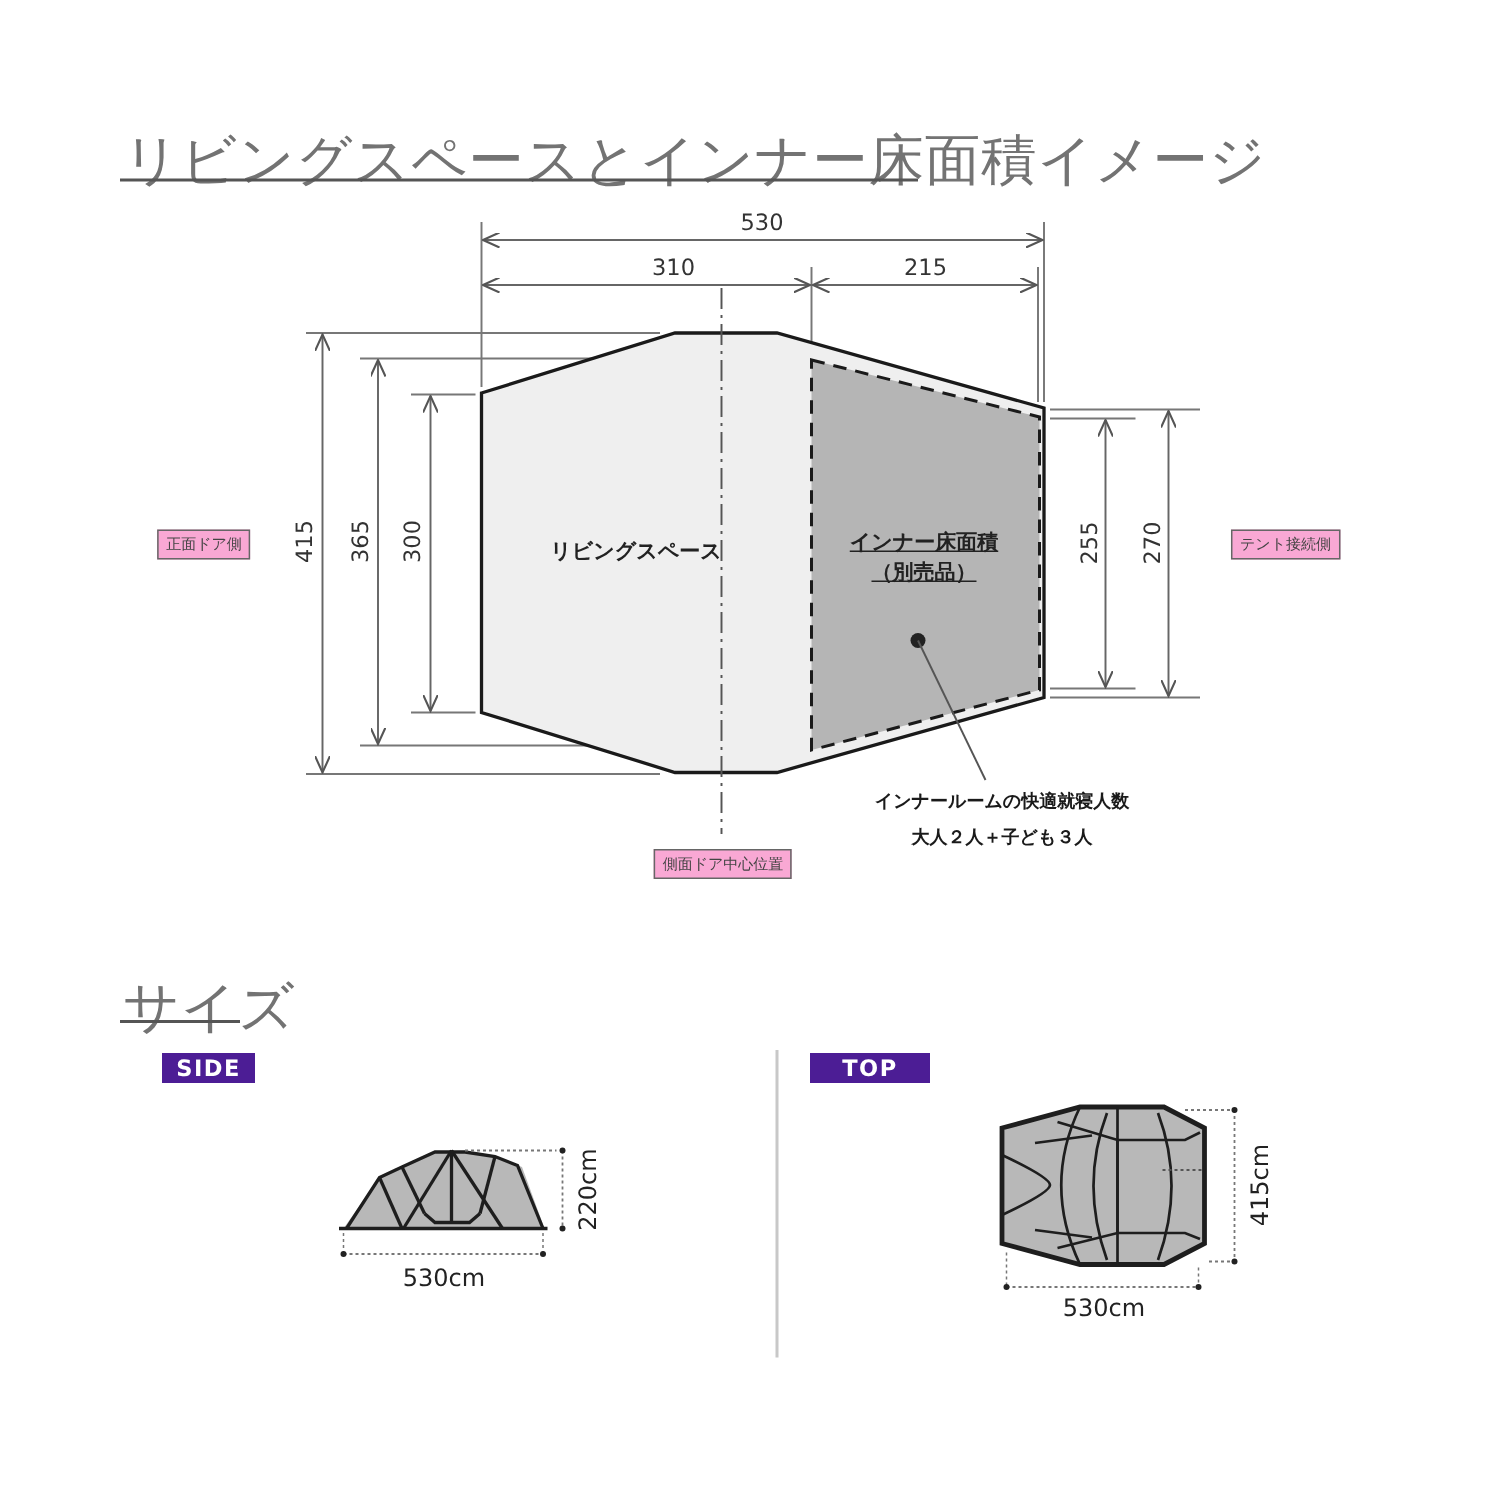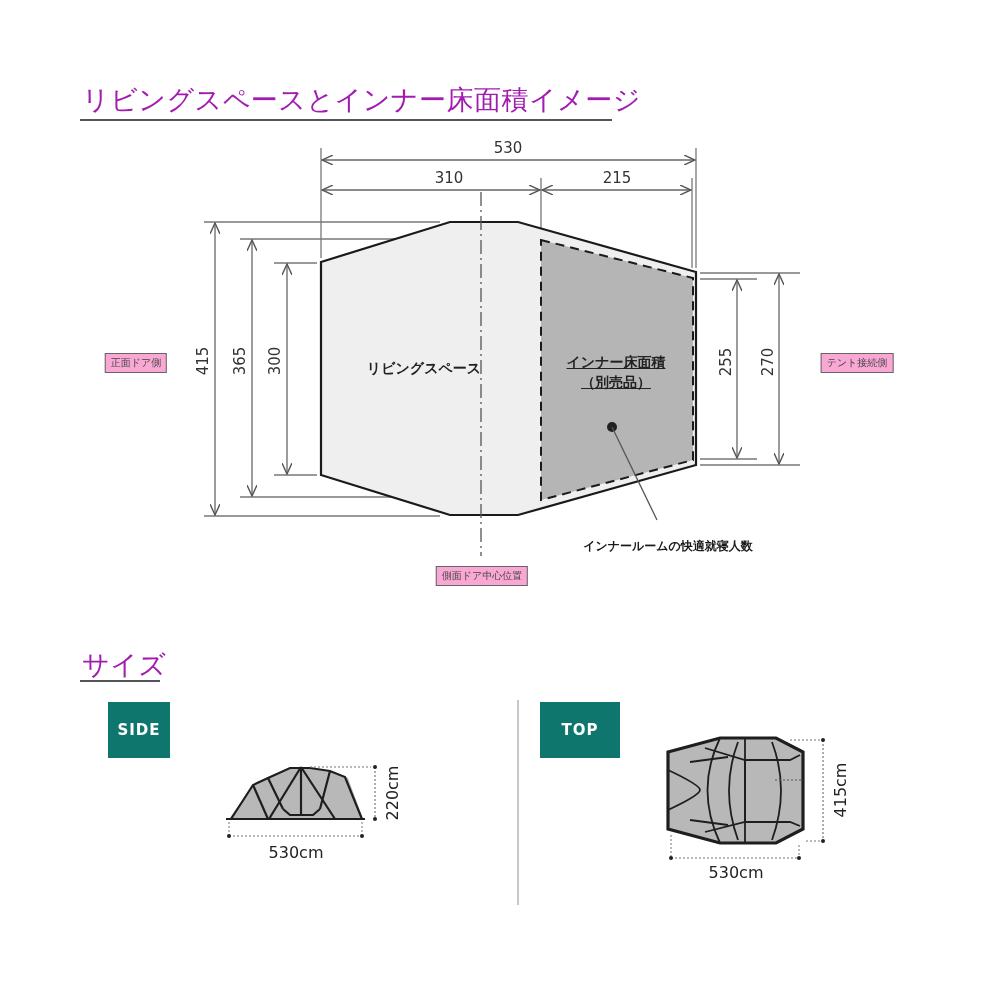--- a/index.html
+++ b/index.html
@@ -1,31 +1,31 @@
 <!DOCTYPE html>
 <html><head>
 <meta charset="utf-8">
 <style>
   html, body { margin: 0; padding: 0; background: #ffffff; }
   body { width: 1000px; height: 1000px; position: relative; overflow: hidden;
          font-family: "DejaVu Sans", "Liberation Sans", sans-serif; color: #222; }
   .abs { position: absolute; }
-  .section-title { position: absolute; font-size: 27px; font-weight: normal; color: #a21caf;
+  .section-title { position: absolute; font-size: 37px; font-weight: normal; color: #737373;
                    letter-spacing: 0.5px; white-space: nowrap; }
   .underline { position: absolute; height: 2px; background: #555; }
   .dim { position: absolute; font-size: 15px; color: #333; white-space: nowrap; transform: translate(-50%, -50%); }
   .dim.vert { transform: translate(-50%, -50%) rotate(-90deg); }
   .boxlabel { position: absolute; border: 1.5px solid #666; background: #f9a8d4; font-size: 10px; color: #444;
               padding: 2px 5px; white-space: nowrap; transform: translate(-50%, -50%); }
   .area-label { position: absolute; font-size: 14px; font-weight: bold; color: #222; white-space: nowrap;
                 transform: translate(-50%, -50%); text-align: center; line-height: 20px; }
   .note { position: absolute; font-size: 12px; font-weight: bold; color: #1a1a1a; white-space: nowrap;
           transform: translate(-50%, -50%); text-align: center; line-height: 24px; }
-  .view-tag { position: absolute; background: #0f766e; color: #fff; font-size: 15px; font-weight: bold;
-              letter-spacing: 1px; padding: 19px 0; text-align: center; }
+  .view-tag { position: absolute; background: #4c1d95; color: #fff; font-size: 15px; font-weight: bold;
+              letter-spacing: 1px; padding: 1px 0; text-align: center; }
   .sizelabel { position: absolute; font-size: 16px; color: #222; white-space: nowrap; transform: translate(-50%, -50%); }
   .sizelabel.vert { transform: translate(-50%, -50%) rotate(-90deg); }
   svg { position: absolute; left: 0; top: 0; }
 </style>
 </head>
 <body>
 
 <div class="section-title" style="left:82px; top:82px;">リビングスペースとインナー床面積イメージ</div>
 <div class="underline" style="left:80px; top:119px; width:532px;"></div>
 
@@ -102,20 +102,21 @@
 <div class="boxlabel" style="left:482px; top:576px;">側面ドア中心位置</div>
 
 <div class="area-label" style="left:424px; top:368px;">リビングスペース</div>
 <div class="area-label" style="left:616px; top:372px;text-decoration:underline;">
   <div>インナー床面積</div>
   <div>（別売品）</div>
 </div>
 
 <div class="note" style="left:668px; top:546px;">
   <div>インナールームの快適就寝人数</div>
+  <div>大人２人＋子ども３人</div>
 </div>
 
 <div class="section-title" style="left:82px; top:647px;">サイズ</div>
 <div class="underline" style="left:80px; top:680px; width:80px;"></div>
 
 <div class="view-tag" style="left:108px; top:702px; width:62px;">SIDE</div>
 <div class="view-tag" style="left:540px; top:702px; width:80px;">TOP</div>
 
 <div class="abs" style="left:517px; top:700px; width:2px; height:205px; background:#c8c8c8;"></div>
 

